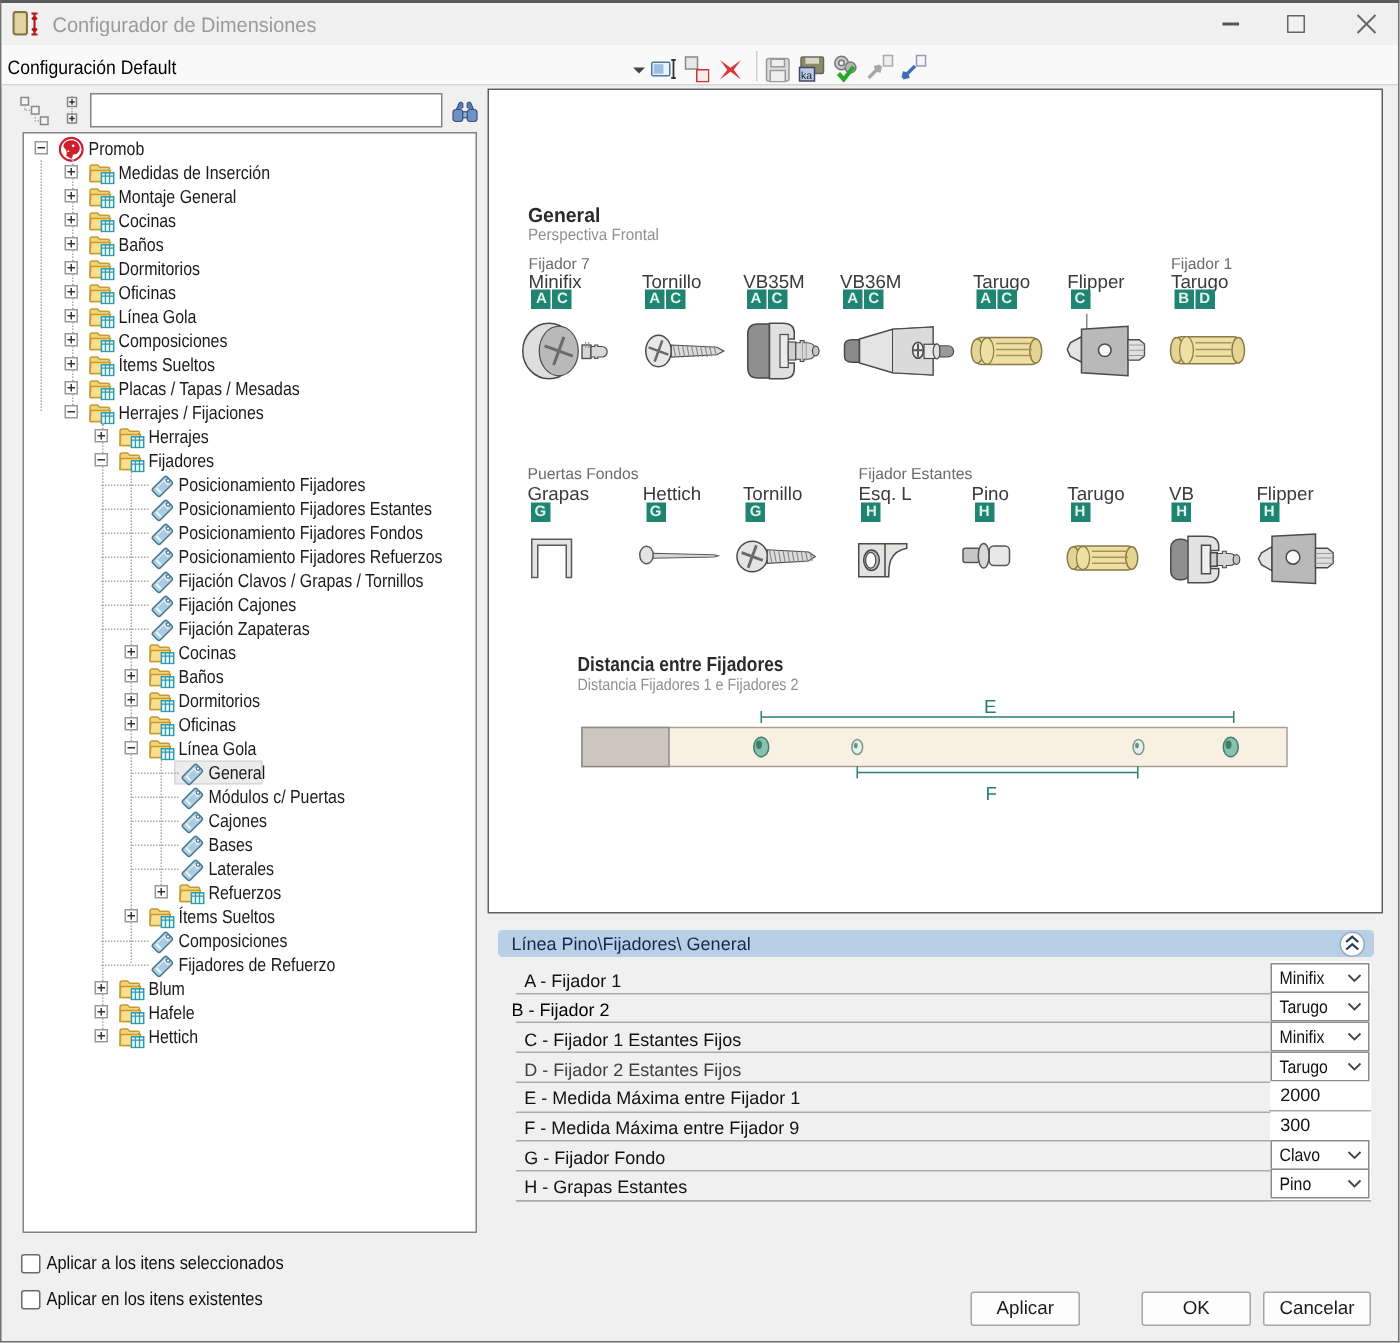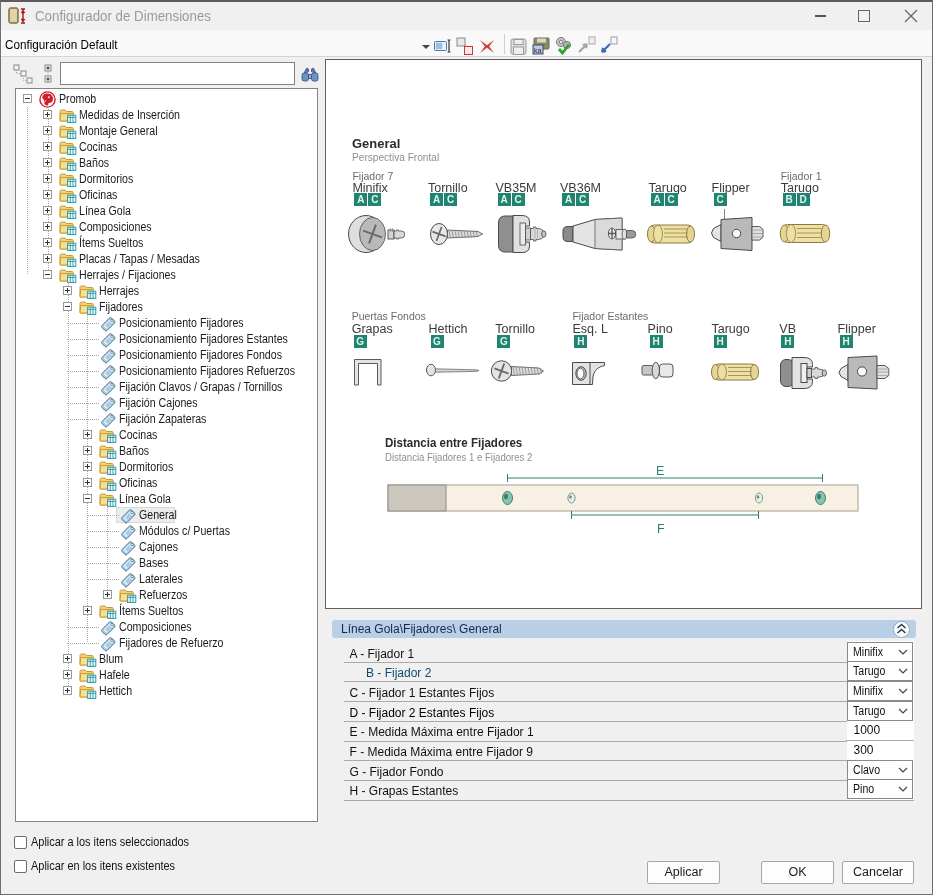--- a/index.html
+++ b/index.html
@@ -655,54 +655,54 @@
  <ellipse cx="186.5" cy="35" rx="1.3" ry="1.8" fill="#6a8f7f"></ellipse>
  <ellipse cx="375" cy="36" rx="3.6" ry="5" fill="#e6efe9" stroke="#7c9a8c"></ellipse>
  <ellipse cx="374" cy="35" rx="1.3" ry="1.8" fill="#6a8f7f"></ellipse>
  <ellipse cx="436.5" cy="36" rx="5" ry="6.5" fill="#85c3ae" stroke="#44806e"></ellipse>
  <ellipse cx="435" cy="34.5" rx="2" ry="2.8" fill="#3f7d6a"></ellipse>
  <path d="M187.5 49 v8 M374.5 49 v8 M187.5 53 H374.5" stroke="#2a7f70" stroke-width="1"></path>
  <text x="273" y="71" font-size="12.5" fill="#2a7f70" font-family="Liberation Sans">F</text>
 </svg>
 
 <div class="a" style="left:331px;top:618px;width:584px;height:18px;background:#b9cfe6;border-radius:3px"></div>
-<div class="a" style="left:340px;top:620px;font-size:12px;color:#15294e">Línea Gola\Fijadores\ General</div>
+<div class="a" style="left:340px;top:620px;font-size:12px;color:#15294e">Línea Pino\Fijadores\ General</div>
 <div class="a" style="left:892px;top:618.5px;width:17px;height:17px;background:#fdfdfd;border:1px solid #93a9c4;border-radius:50%"></div>
 <svg class="a" style="left:895px;top:621px" width="11" height="12" viewBox="0 0 11 12">
  <path d="M1.5 5 L5.5 1.5 L9.5 5 M1.5 10 L5.5 6.5 L9.5 10" fill="none" stroke="#2b3a55" stroke-width="1.5"></path>
 </svg>
 <div class="a" style="left:845.5px;top:639px;width:67px;height:159px;background:#fff"></div>
 
 <div class="a" style="left:348.5px;top:644.5px;font-size:12px;color:#111">A - Fijador 1</div>
 <div class="sep" style="left:343px;top:659.7px;width:503px"></div>
 <div class="cmb" style="left:845.5px;top:639.5px"><span>Minifix</span></div>
 <svg class="a" style="left:896.5px;top:646.5px" width="10" height="6" viewBox="0 0 10 6">
     <path d="M1 1 L5 5 L9 1" fill="none" stroke="#444" stroke-width="1.2"></path>
   </svg>
-<div class="a" style="left:365px;top:664.2px;font-size:12px;color:#0c4a6e">B - Fijador 2</div>
+<div class="a" style="left:340px;top:664.2px;font-size:12px;color:#000000">B - Fijador 2</div>
 <div class="sep" style="left:343px;top:679.4px;width:503px"></div>
 <div class="cmb" style="left:845.5px;top:659.2px"><span>Tarugo</span></div>
 <svg class="a" style="left:896.5px;top:666.2px" width="10" height="6" viewBox="0 0 10 6">
     <path d="M1 1 L5 5 L9 1" fill="none" stroke="#444" stroke-width="1.2"></path>
   </svg>
 <div class="a" style="left:348.5px;top:683.9px;font-size:12px;color:#111">C - Fijador 1 Estantes Fijos</div>
 <div class="sep" style="left:343px;top:699.1px;width:503px"></div>
 <div class="cmb" style="left:845.5px;top:678.9px"><span>Minifix</span></div>
 <svg class="a" style="left:896.5px;top:685.9px" width="10" height="6" viewBox="0 0 10 6">
     <path d="M1 1 L5 5 L9 1" fill="none" stroke="#444" stroke-width="1.2"></path>
   </svg>
-<div class="a" style="left:348.5px;top:703.6px;font-size:12px;color:#000000">D - Fijador 2 Estantes Fijos</div>
+<div class="a" style="left:348.5px;top:703.6px;font-size:12px;color:#404040">D - Fijador 2 Estantes Fijos</div>
 <div class="sep" style="left:343px;top:718.8px;width:503px"></div>
 <div class="cmb" style="left:845.5px;top:698.6px"><span>Tarugo</span></div>
 <svg class="a" style="left:896.5px;top:705.6px" width="10" height="6" viewBox="0 0 10 6">
     <path d="M1 1 L5 5 L9 1" fill="none" stroke="#444" stroke-width="1.2"></path>
   </svg>
 <div class="a" style="left:348.5px;top:723.3px;font-size:12px;color:#111">E - Medida Máxima entre Fijador 1</div>
 <div class="sep" style="left:343px;top:738.5px;width:503px"></div>
-<div class="num" style="left:845.5px;top:719.3px">1000</div>
+<div class="num" style="left:845.5px;top:719.3px">2000</div>
 <div class="a" style="left:348.5px;top:743.0px;font-size:12px;color:#111">F - Medida Máxima entre Fijador 9</div>
 <div class="sep" style="left:343px;top:758.2px;width:503px"></div>
 <div class="num" style="left:845.5px;top:739.0px">300</div>
 <div class="a" style="left:348.5px;top:762.7px;font-size:12px;color:#111">G - Fijador Fondo</div>
 <div class="sep" style="left:343px;top:777.9px;width:503px"></div>
 <div class="cmb" style="left:845.5px;top:757.7px"><span>Clavo</span></div>
 <svg class="a" style="left:896.5px;top:764.7px" width="10" height="6" viewBox="0 0 10 6">
     <path d="M1 1 L5 5 L9 1" fill="none" stroke="#444" stroke-width="1.2"></path>
   </svg>
 <div class="a" style="left:348.5px;top:782.4px;font-size:12px;color:#111">H - Grapas Estantes</div>

